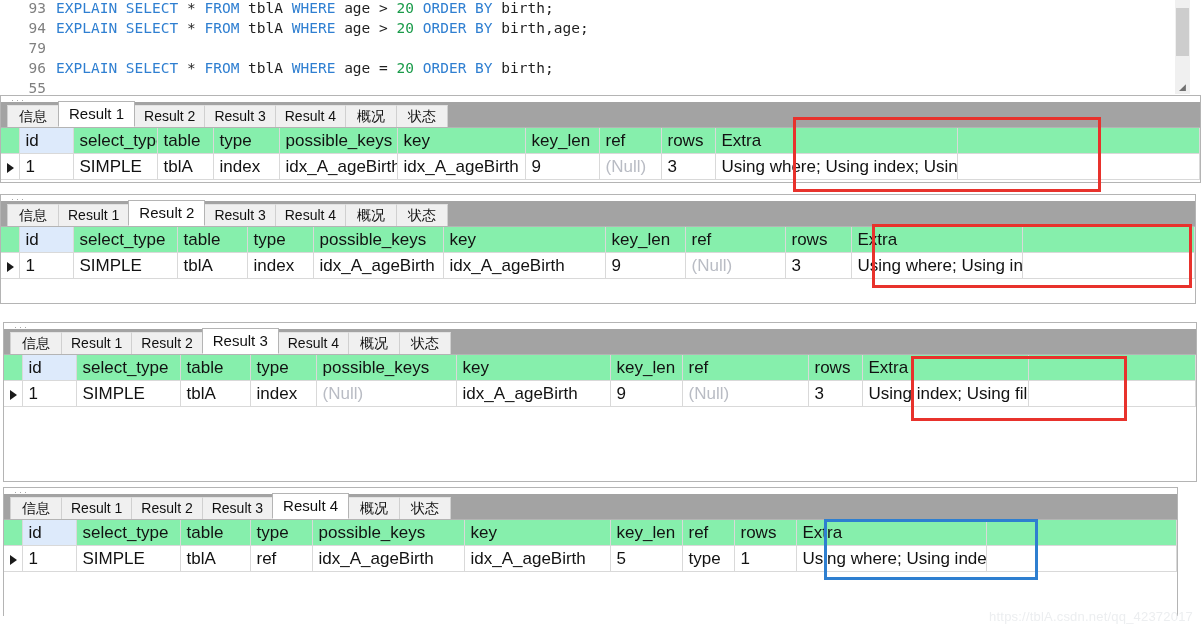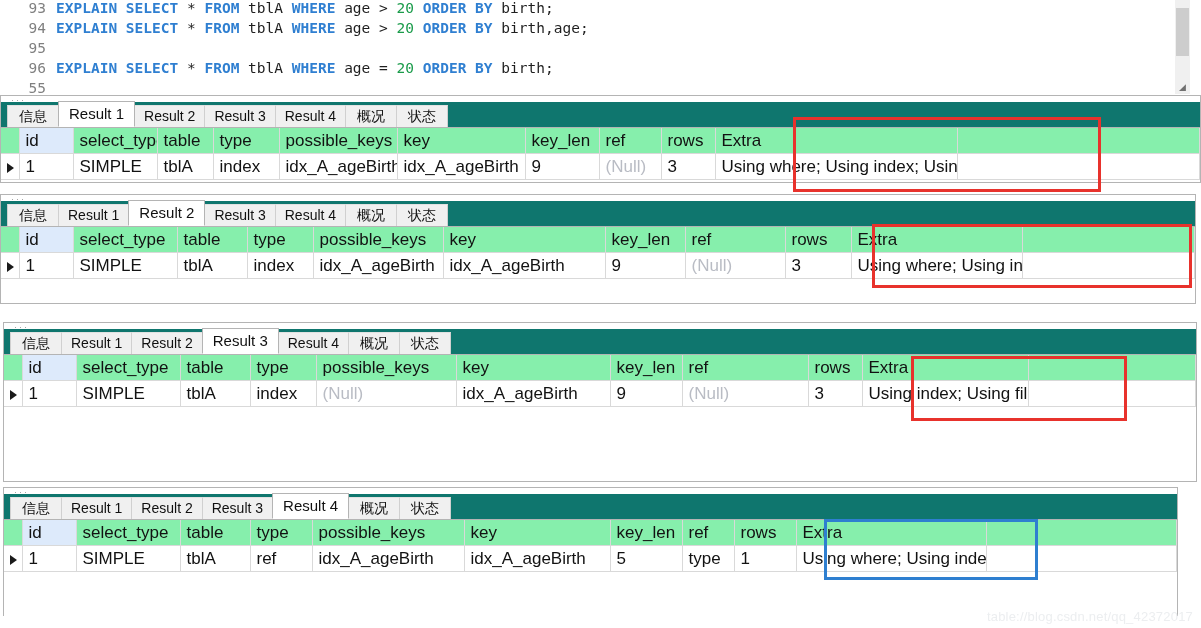--- a/index.html
+++ b/index.html
@@ -35,21 +35,21 @@
   .gutter {
     width: 46px;
     min-width: 46px;
     text-align: right;
     padding-right: 10px;
     color: #808080;
     font-family: "DejaVu Sans Mono", monospace;
     font-size: 14.5px;
   }
   .code-text { color: #1a1a1a; }
-  .kw  { color: #2f7fd1; font-weight: bold; }
+  .kw  { color: #2f7fd1; }
   .num { color: #1a9b4a; }
   .plain { color: #1f1f1f; }
 
   .editor-scroll-track {
     position: absolute;
     right: 0; top: 0;
     width: 15px;
     height: 94px;
     background: #f0f0f0;
   }
@@ -95,21 +95,21 @@
     line-height: 6px;
     height: 6px;
   }
 
   
   .tabstrip {
     position: absolute;
     left: 0;
     width: 100%;
     height: 26px;
-    background: #0f766e;
+    background: #a3a3a3;
     border-bottom: 1px solid #b4b4b4;
     box-sizing: border-box;
     display: flex;
     align-items: flex-end;
     padding-left: 6px;
   }
   .tab {
     height: 22px;
     line-height: 21px;
     padding: 0 9px;
@@ -206,21 +206,21 @@
     background: #ffffff;
   }
 </style>
 </head>
 <body>
 
 <div class="editor">
   <div id="code-lines">
       <div class="code-line"><span class="gutter">93</span><span class="code-text"><span class="kw">EXPLAIN</span><span class="plain"> </span><span class="kw">SELECT</span><span class="plain"> * </span><span class="kw">FROM</span><span class="plain"> tblA </span><span class="kw">WHERE</span><span class="plain"> age &gt; </span><span class="num">20</span><span class="plain"> </span><span class="kw">ORDER</span><span class="plain"> </span><span class="kw">BY</span><span class="plain"> birth;</span></span></div>
       <div class="code-line"><span class="gutter">94</span><span class="code-text"><span class="kw">EXPLAIN</span><span class="plain"> </span><span class="kw">SELECT</span><span class="plain"> * </span><span class="kw">FROM</span><span class="plain"> tblA </span><span class="kw">WHERE</span><span class="plain"> age &gt; </span><span class="num">20</span><span class="plain"> </span><span class="kw">ORDER</span><span class="plain"> </span><span class="kw">BY</span><span class="plain"> birth,age;</span></span></div>
-      <div class="code-line"><span class="gutter">95</span></div>
+      <div class="code-line"><span class="gutter">79</span></div>
       <div class="code-line"><span class="gutter">96</span><span class="code-text"><span class="kw">EXPLAIN</span><span class="plain"> </span><span class="kw">SELECT</span><span class="plain"> * </span><span class="kw">FROM</span><span class="plain"> tblA </span><span class="kw">WHERE</span><span class="plain"> age = </span><span class="num">20</span><span class="plain"> </span><span class="kw">ORDER</span><span class="plain"> </span><span class="kw">BY</span><span class="plain"> birth;</span></span></div>
       <div class="code-line"><span class="gutter">55</span><span class="code-text"></span></div>
     </div>
   <div class="editor-scroll-track">
     <div class="editor-scroll-thumb"></div>
   </div>
   <div class="editor-scroll-grip">◢</div>
 </div>
 
 <div id="panels-root">
@@ -468,13 +468,13 @@
               <td></td>
             </tr>
           </tbody>
         </table>
       </div>
     </div>
     <div class="hl blue" style="left: 824px; top: 519px; width: 214px; height: 61px; border-color: rgb(46, 127, 208);"></div>
   </div>
 
 <div class="bottombar"></div>
-<div class="watermark">table://blog.csdn.net/qq_42372017</div>
+<div class="watermark">https://tblA.csdn.net/qq_42372017</div>
 
 </body></html>

